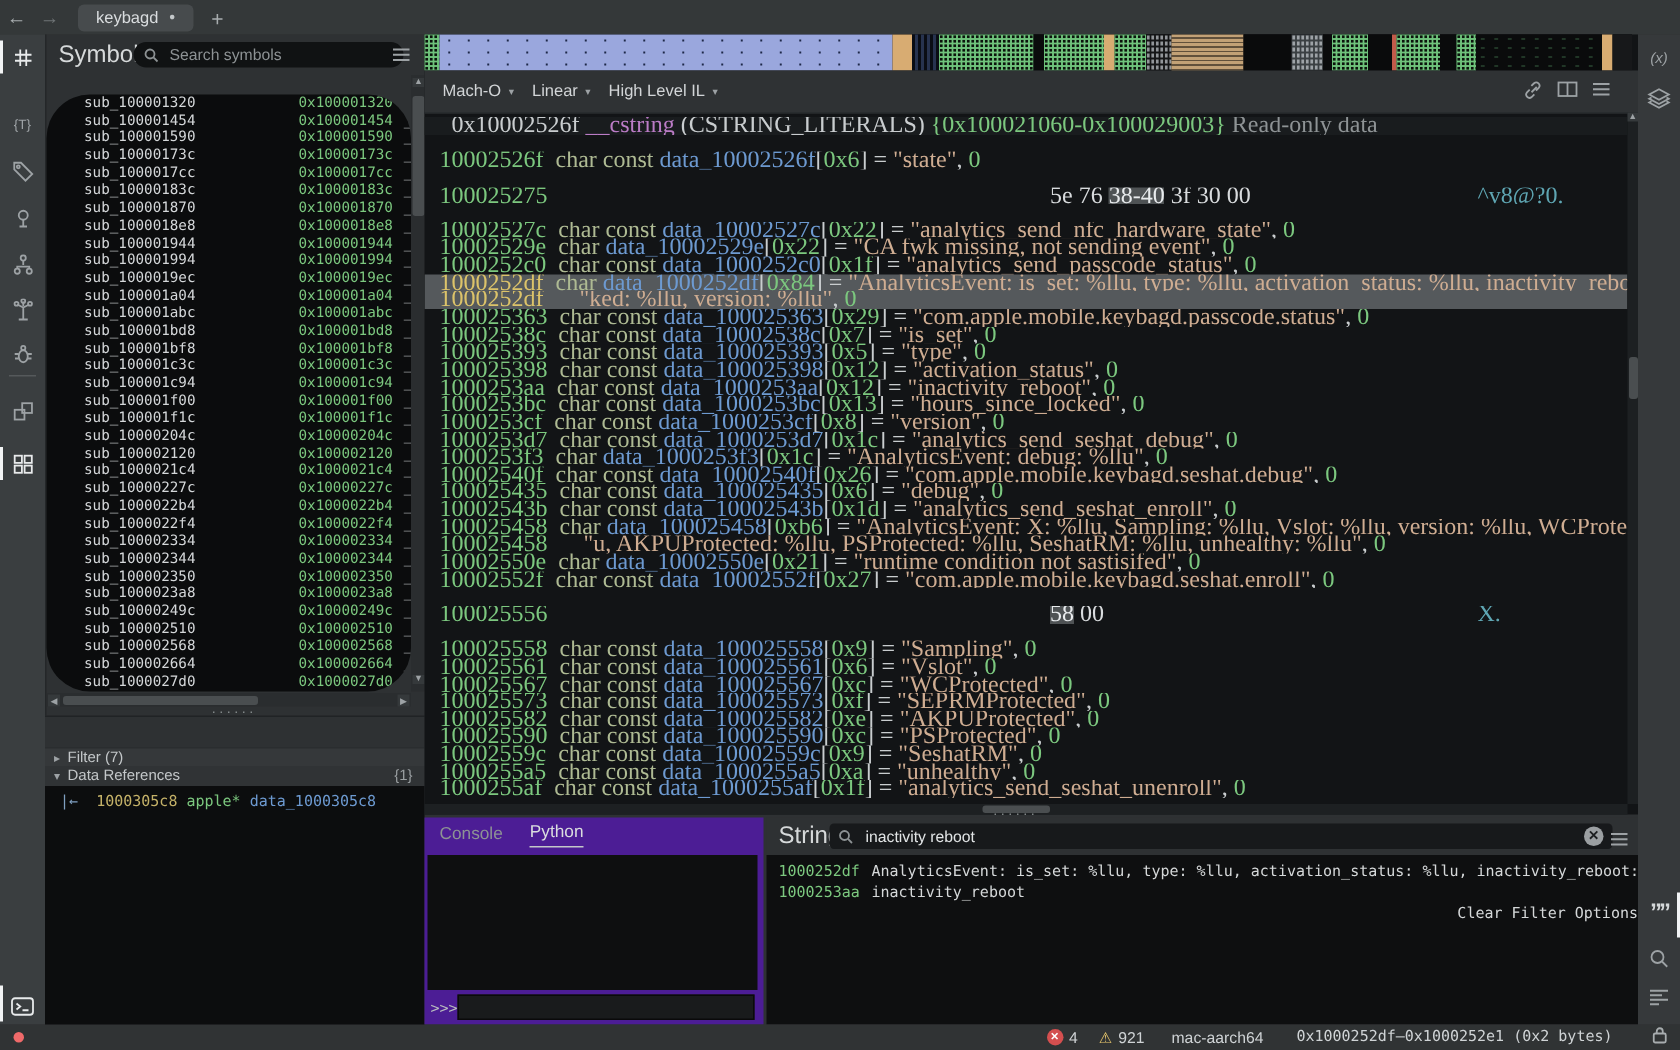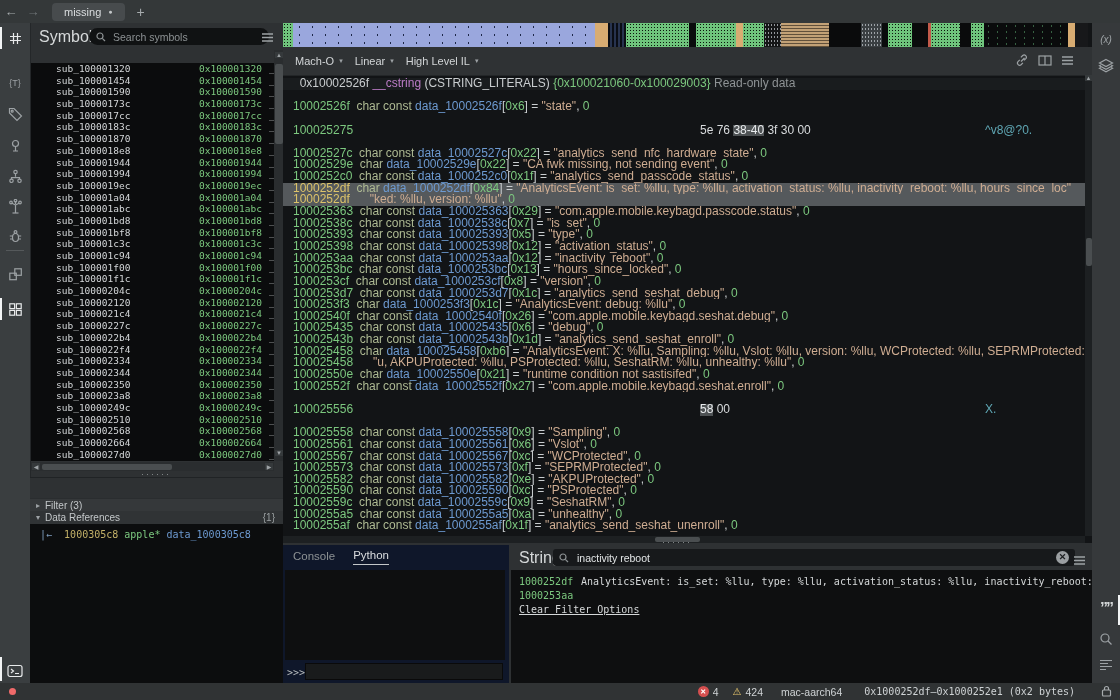--- a/index.html
+++ b/index.html
@@ -1,19 +1,19 @@
 <!DOCTYPE html>
 <html><head>
 <meta charset="utf-8">
 <style>
   html,body{margin:0;padding:0;background:#1c1e20;}
   #app{position:relative;width:1120px;height:700px;background:#2e3133;overflow:hidden;
        font-family:"Liberation Sans",sans-serif;color:#c9cdcf;}
   .abs{position:absolute;}
-  .mono{font-family:"DejaVu Sans Mono",monospace;}
+  .mono{font-family:"DejaVu Sans Mono",monospace;border-radius:29px;}
 
   
   .tabbar{left:0;top:0;width:1120px;height:23px;background:#343839;display:flex;align-items:center;}
   .navbtn{width:22px;text-align:center;font-size:13px;color:#a7acae;cursor:pointer;}
   .navbtn.dim{color:#6e7375;}
   .tab{margin-left:8px;height:18px;padding:0 12px;background:#474b4d;border-radius:4px;
        display:flex;align-items:center;gap:7px;font-size:11px;color:#dadddf;}
   .tab .dot{font-size:7px;color:#c3c7c9;}
   .plusbtn{margin-left:12px;font-size:14px;color:#a7acae;}
 
@@ -69,34 +69,34 @@
   .p-vstripe{background-image:repeating-linear-gradient(90deg,rgba(0,0,0,.75) 0 2px,transparent 2px 4px);}
   .p-hstripe{background-image:repeating-linear-gradient(0deg,rgba(0,0,0,.5) 0 1px,transparent 1px 3px);}
   .p-speck-light{background-image:radial-gradient(rgba(200,205,210,.7) 1px,transparent 1px);background-size:3px 4px;}
   .p-speck-few{background-image:radial-gradient(rgba(110,200,130,.45) 1px,transparent 1px);background-size:9px 6px;}
   .toolbar{position:absolute;left:0;top:24px;width:809px;height:28px;background:#2f3234;border-bottom:1px solid #232628;
            display:flex;align-items:center;font-size:11px;color:#d2d5d7;}
   .dd{margin-left:12px;display:flex;align-items:center;gap:5px;cursor:pointer;}
   .dd .car{font-size:7px;color:#9da2a5;}
   .tbicons{margin-left:auto;margin-right:18px;display:flex;align-items:center;gap:9px;}
   .tbicons svg{stroke:#9da2a5;fill:none;stroke-width:1.2;}
-  .lview{position:absolute;left:0;top:52px;width:802px;height:460px;overflow:hidden;font-size:12px;line-height:11.65px;
-         font-family:Liberation Sans, sans-serif;white-space:pre;padding-top:3px;}
+  .lview{position:absolute;left:0;top:52px;width:802px;height:460px;overflow:hidden;font-size:16px;line-height:11.65px;
+         font-family:Liberation Serif, serif;white-space:pre;padding-top:3px;}
   .line{height:11.65px;position:relative;padding-left:10px;overflow:hidden;}
   .line.sel{background:#55595c;}
   .line.secthead{background:#191c1e;}
   .tk-a{color:#7cc87f;} .tk-asel{color:#dcc36a;} .tk-k{color:#aeba93;} .tk-i{color:#6d9ad1;}
   .tk-n{color:#7cc87f;} .tk-p{color:#c9cdcf;} .tk-s{color:#cfad92;} .tk-m{color:#bb7cc6;} .tk-g{color:#8e9395;}
   .tk-x{color:#d8dbdd;text-align:center;} .tk-xsel{background:#4e5254;color:#e8ebed;} .tk-c{color:#5fa6b3;margin-top:32px;}
   .hexcol{position:absolute;left:417px;top:0;} .asciicol{position:absolute;left:702px;top:0;}
   .mainhsb{position:absolute;left:0;top:513px;width:802px;height:7px;background:#1d2022;}
   .mainvsb{position:absolute;left:802px;top:52px;width:7px;height:461px;background:#1d2022;}
 
   
-  .consolepanel{left:283px;top:545px;width:226px;height:138px;background:#0f172a;}
+  .consolepanel{left:283px;top:545px;width:226px;height:138px;background:#4c1d95;}
   .ctabs{position:absolute;left:0;top:0;height:24px;display:flex;align-items:center;gap:18px;padding-left:10px;font-size:11.5px;}
   .ctab{color:#8d9294;padding-bottom:3px;}
   .ctab.active{color:#dadddf;border-bottom:1px solid #c3c7c9;}
   .cout{position:absolute;left:2px;top:25px;width:220px;height:90px;background:#0e0f10;}
   .cprompt{position:absolute;left:4px;top:122px;font-size:10px;color:#b9bdbf;}
   .cinput{position:absolute;left:22px;top:118px;width:198px;height:17px;background:#191b1c;border:1px solid #0a0a0a;
           color:#d5d8d9;font-size:10px;font-family:"DejaVu Sans Mono",monospace;outline:none;box-sizing:border-box;}
 
   
   .stringspanel{left:511px;top:545px;width:581px;height:138px;background:#2e3133;}
@@ -106,21 +106,21 @@
   .spsearch input{background:transparent;border:none;outline:none;color:#e2e5e6;font-size:10.5px;width:100%;
                   font-family:"Liberation Sans",sans-serif;}
   .clearbtn{width:13px;height:13px;border-radius:50%;background:#9b9fa2;color:#1c1e20;font-size:9px;line-height:13px;
             text-align:center;flex:none;font-weight:bold;}
   .spbody{position:absolute;left:0;top:25px;width:581px;height:113px;background:#0e0f10;overflow:hidden;
           font-family:"DejaVu Sans Mono",monospace;font-size:10px;}
   .strrow{display:flex;white-space:pre;line-height:14px;}
   .strrow .ad{color:#7cc87f;width:62px;padding-left:8px;flex:none;}
   .strrow .tx{color:#d5d8d9;overflow:hidden;flex:1;}
   .hiddennote{color:#d5d8d9;padding-left:8px;line-height:13px;margin-top:14px;}
-  .clearlink{color:#d5d8d9;padding-left:8px;line-height:13px;text-decoration:underline;cursor:pointer;}
+  .clearlink{color:#d5d8d9;padding-left:8px;line-height:13px;cursor:pointer;text-align:right;}
 
   
   .rightstrip{left:1092px;top:23px;width:28px;height:660px;background:#36393b;}
   .rsicon{position:absolute;left:0;width:28px;height:24px;display:flex;align-items:center;justify-content:center;}
   .rsicon svg{stroke:#9da2a5;fill:none;stroke-width:1.2;}
   .rsicon .txt{color:#9da2a5;font-size:10px;font-style:italic;}
   .quoteglyph{color:#d5d8d9;font-size:16px;font-weight:bold;letter-spacing:-2px;}
   .rbar{position:absolute;left:26px;width:2px;background:#f2f4f5;}
 
   
@@ -135,21 +135,21 @@
 </style>
 </head>
 <body>
 
 <div id="app">
 
   <div class="abs tabbar">
     <span class="navbtn">←</span>
     <span class="navbtn dim">→</span>
     <div class="tab">
-      <span>missing</span>
+      <span>keybagd</span>
       <span class="dot">●</span>
     </div>
     <span class="plusbtn">+</span>
   </div>
 
   <div class="abs leftstrip">
     <div class="activebar" style="top:4px;height:22px;"></div>
     <div class="stripicon active" style="top:2px;">
       <svg width="15" height="15">
           <path d="M5.5 2v11M9.5 2v11M2 5.5h11M2 9.5h11"></path>
@@ -279,21 +279,21 @@
       <div class="sbarrow" style="left:1px;top:1px;width:8px;">◀</div>
       <div class="sbthumb" style="left:11px;top:1.5px;width:130px;height:6px;"></div>
       <div class="sbarrow" style="left:234px;top:1px;width:8px;">▶</div>
     </div>
     <div class="abs resizedots" style="left:110px;top:446px;">······</div>
   </div>
 
   <div class="abs xrefpanel">
     <div class="xrefrow1">
       <span class="caret">▸</span>
-      <span>Filter (3)</span>
+      <span>Filter (7)</span>
     </div>
     <div class="xrefrow2">
       <span class="caret">▾</span>
       <span>Data References</span>
       <span class="xrefcount">{1}</span>
     </div>
     <div class="xrefbody">
       <div class="xrefline mono"><span class="xr-arrow">|←</span><span>  </span><span class="xr-addr">1000305c8</span><span> </span><span class="xr-type">apple*</span><span> </span><span class="xr-name">data_1000305c8</span></div>
     </div>
   </div>
@@ -384,21 +384,21 @@
       <input value="inactivity reboot" style="">
       <span class="clearbtn">✕</span>
     </div>
     <span class="abs" style="left:562px;top:7px;">
       <svg width="13" height="11" style="stroke:#9da2a5;stroke-width:1.4;fill:none;">
           <path d="M1 2h11M1 5.5h11M1 9h11"></path>
         </svg></span>
     <div class="spbody">
       <div style="padding-top: 5px;">
           <div class="strrow"><span class="ad">1000252df</span><span class="tx">AnalyticsEvent: is_set: %llu, type: %llu, activation_status: %llu, inactivity_reboot: %llu, hours_si</span></div>
-          <div class="strrow"><span class="ad">1000253aa</span></div>
+          <div class="strrow"><span class="ad">1000253aa</span><span class="tx">inactivity_reboot</span></div>
         </div>
       <div class="clearlink">Clear Filter Options</div>
     </div>
   </div>
 
   <div class="abs rightstrip">
     <div class="rsicon" style="top:4px;">
         <span class="txt">(x)</span>
       </div>
     <div class="rsicon" style="top:30px;">
@@ -427,21 +427,21 @@
 
   <div class="abs statusbar">
     <span class="reddot"></span>
     <span style="margin-left:auto;"></span>
     <span class="sbgroup" style="margin-right:14px;">
       <span class="erricon">✕</span>
       <span class="sbtext">4</span>
     </span>
     <span class="sbgroup" style="margin-right:18px;">
       <span class="warnicon">⚠</span>
-      <span class="sbtext">424</span>
+      <span class="sbtext">921</span>
     </span>
     <span class="sbtext" style="margin-right:22px;">mac-aarch64</span>
     <span class="sbtext mono" style="font-size:10px;margin-right:26px;">0x1000252df–0x1000252e1 (0x2 bytes)</span>
     <span style="margin-right:8px;">
       <svg class="locksvg" width="11" height="12">
           <rect x="1.5" y="5" width="8" height="6" rx="1"></rect>
           <path d="M3.5 5V3.5a2 2 0 014 0V5"></path>
         </svg></span>
   </div>
 

